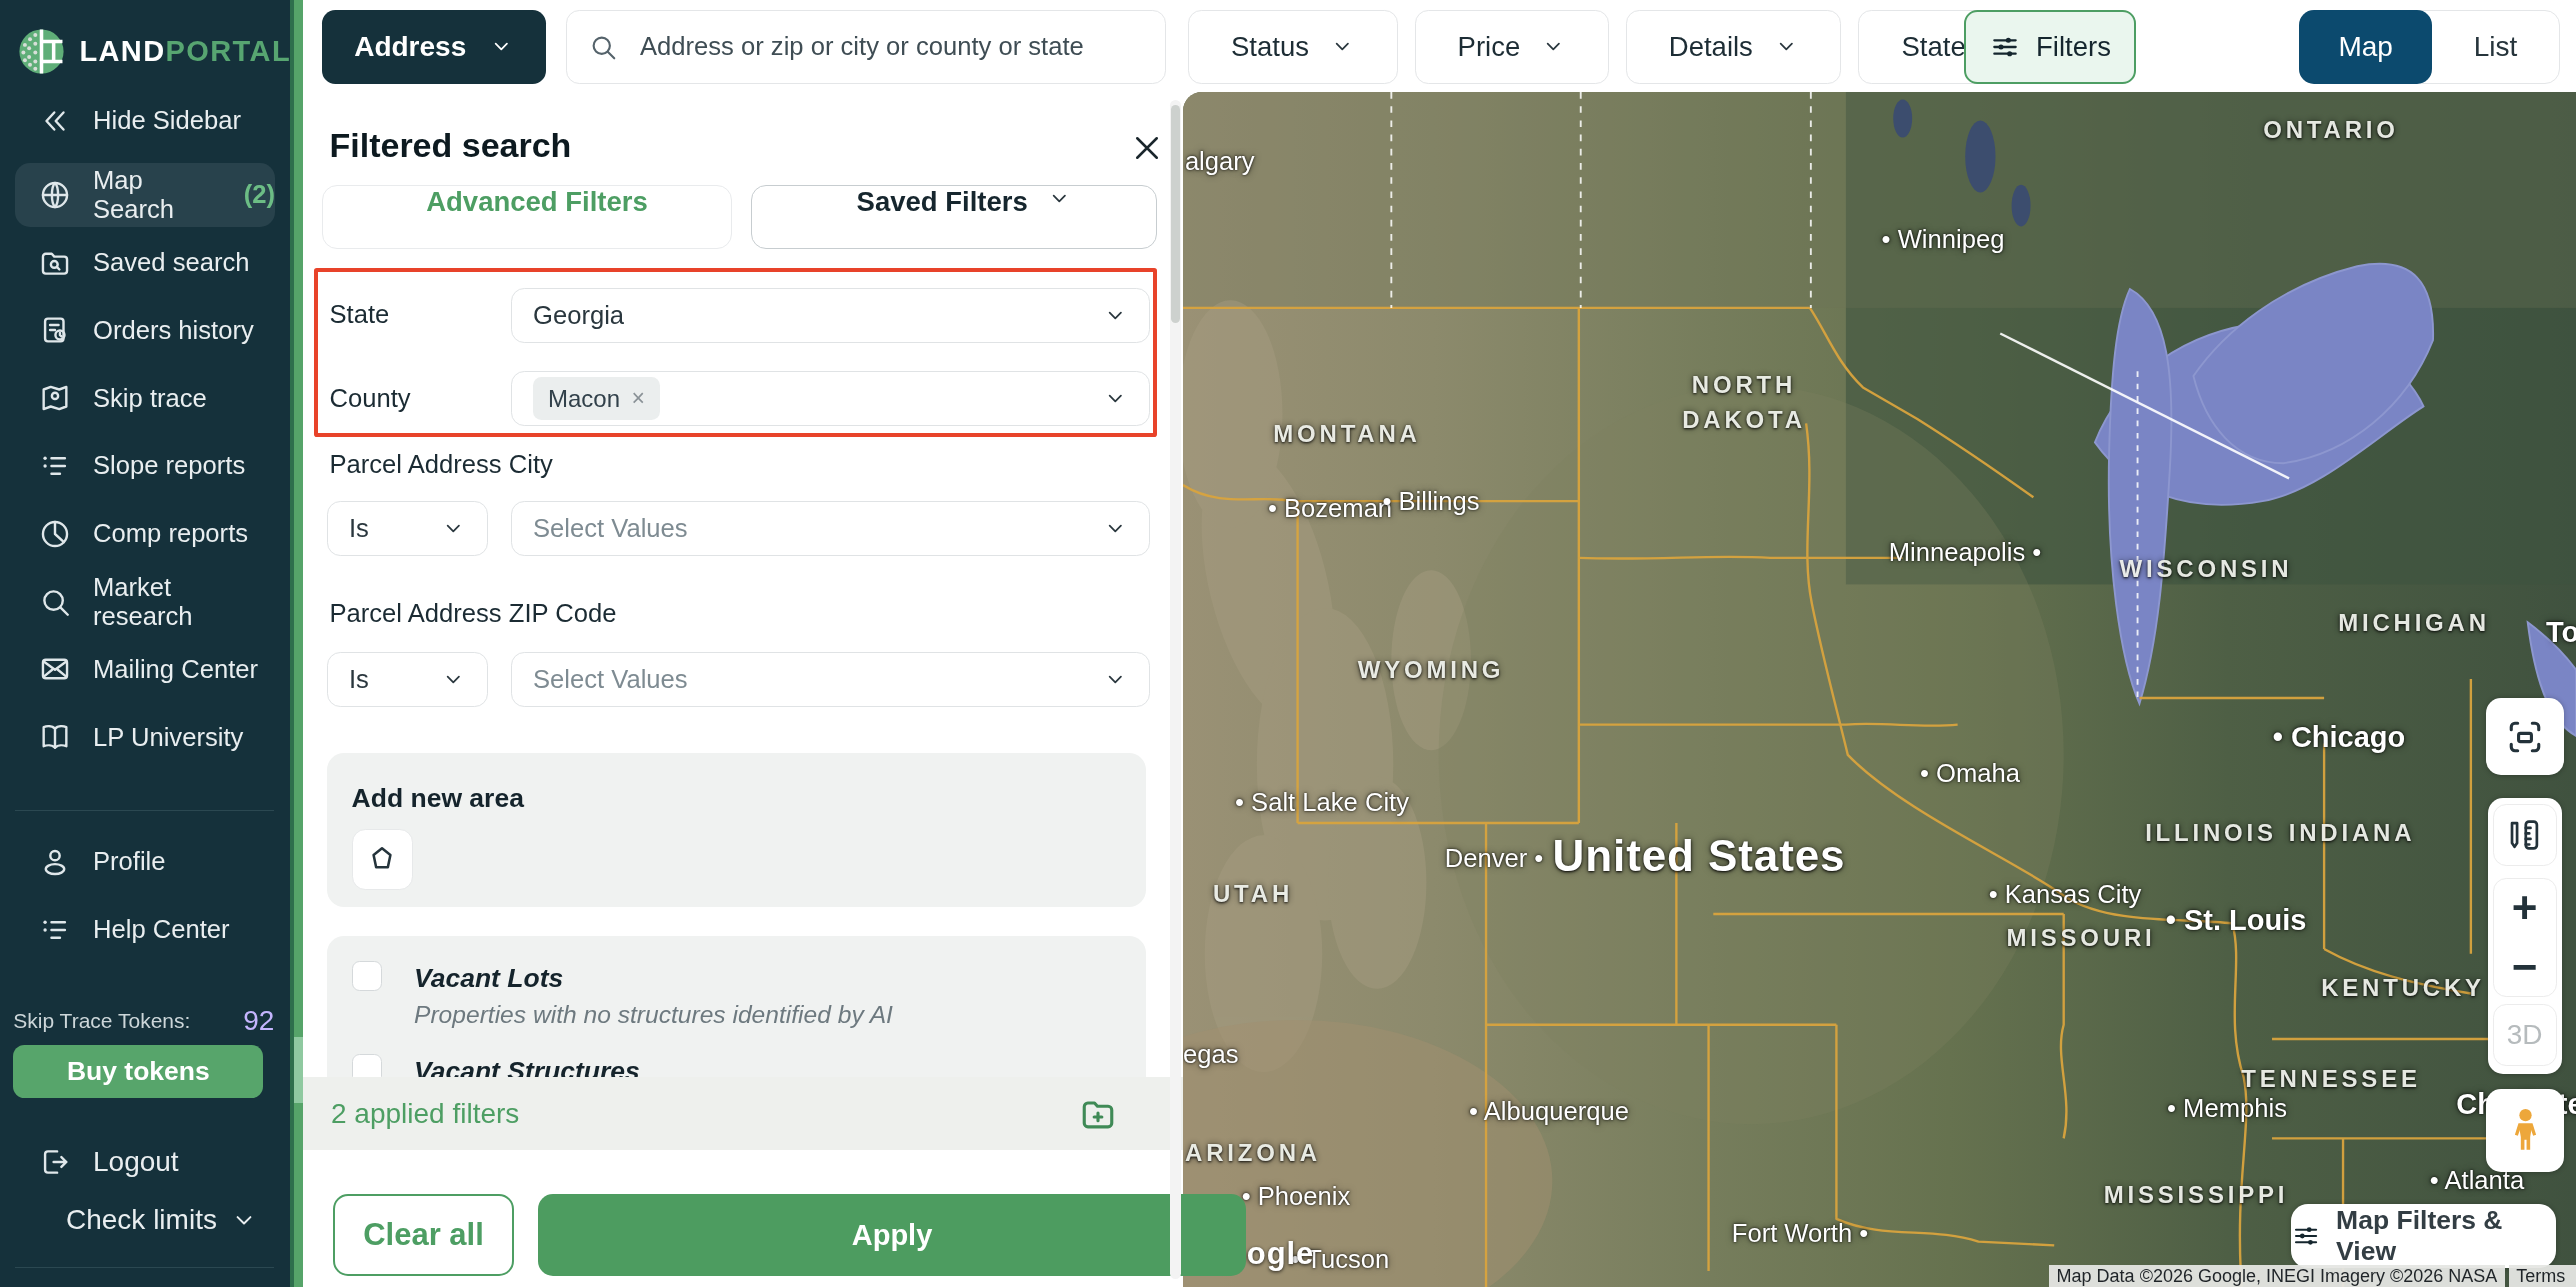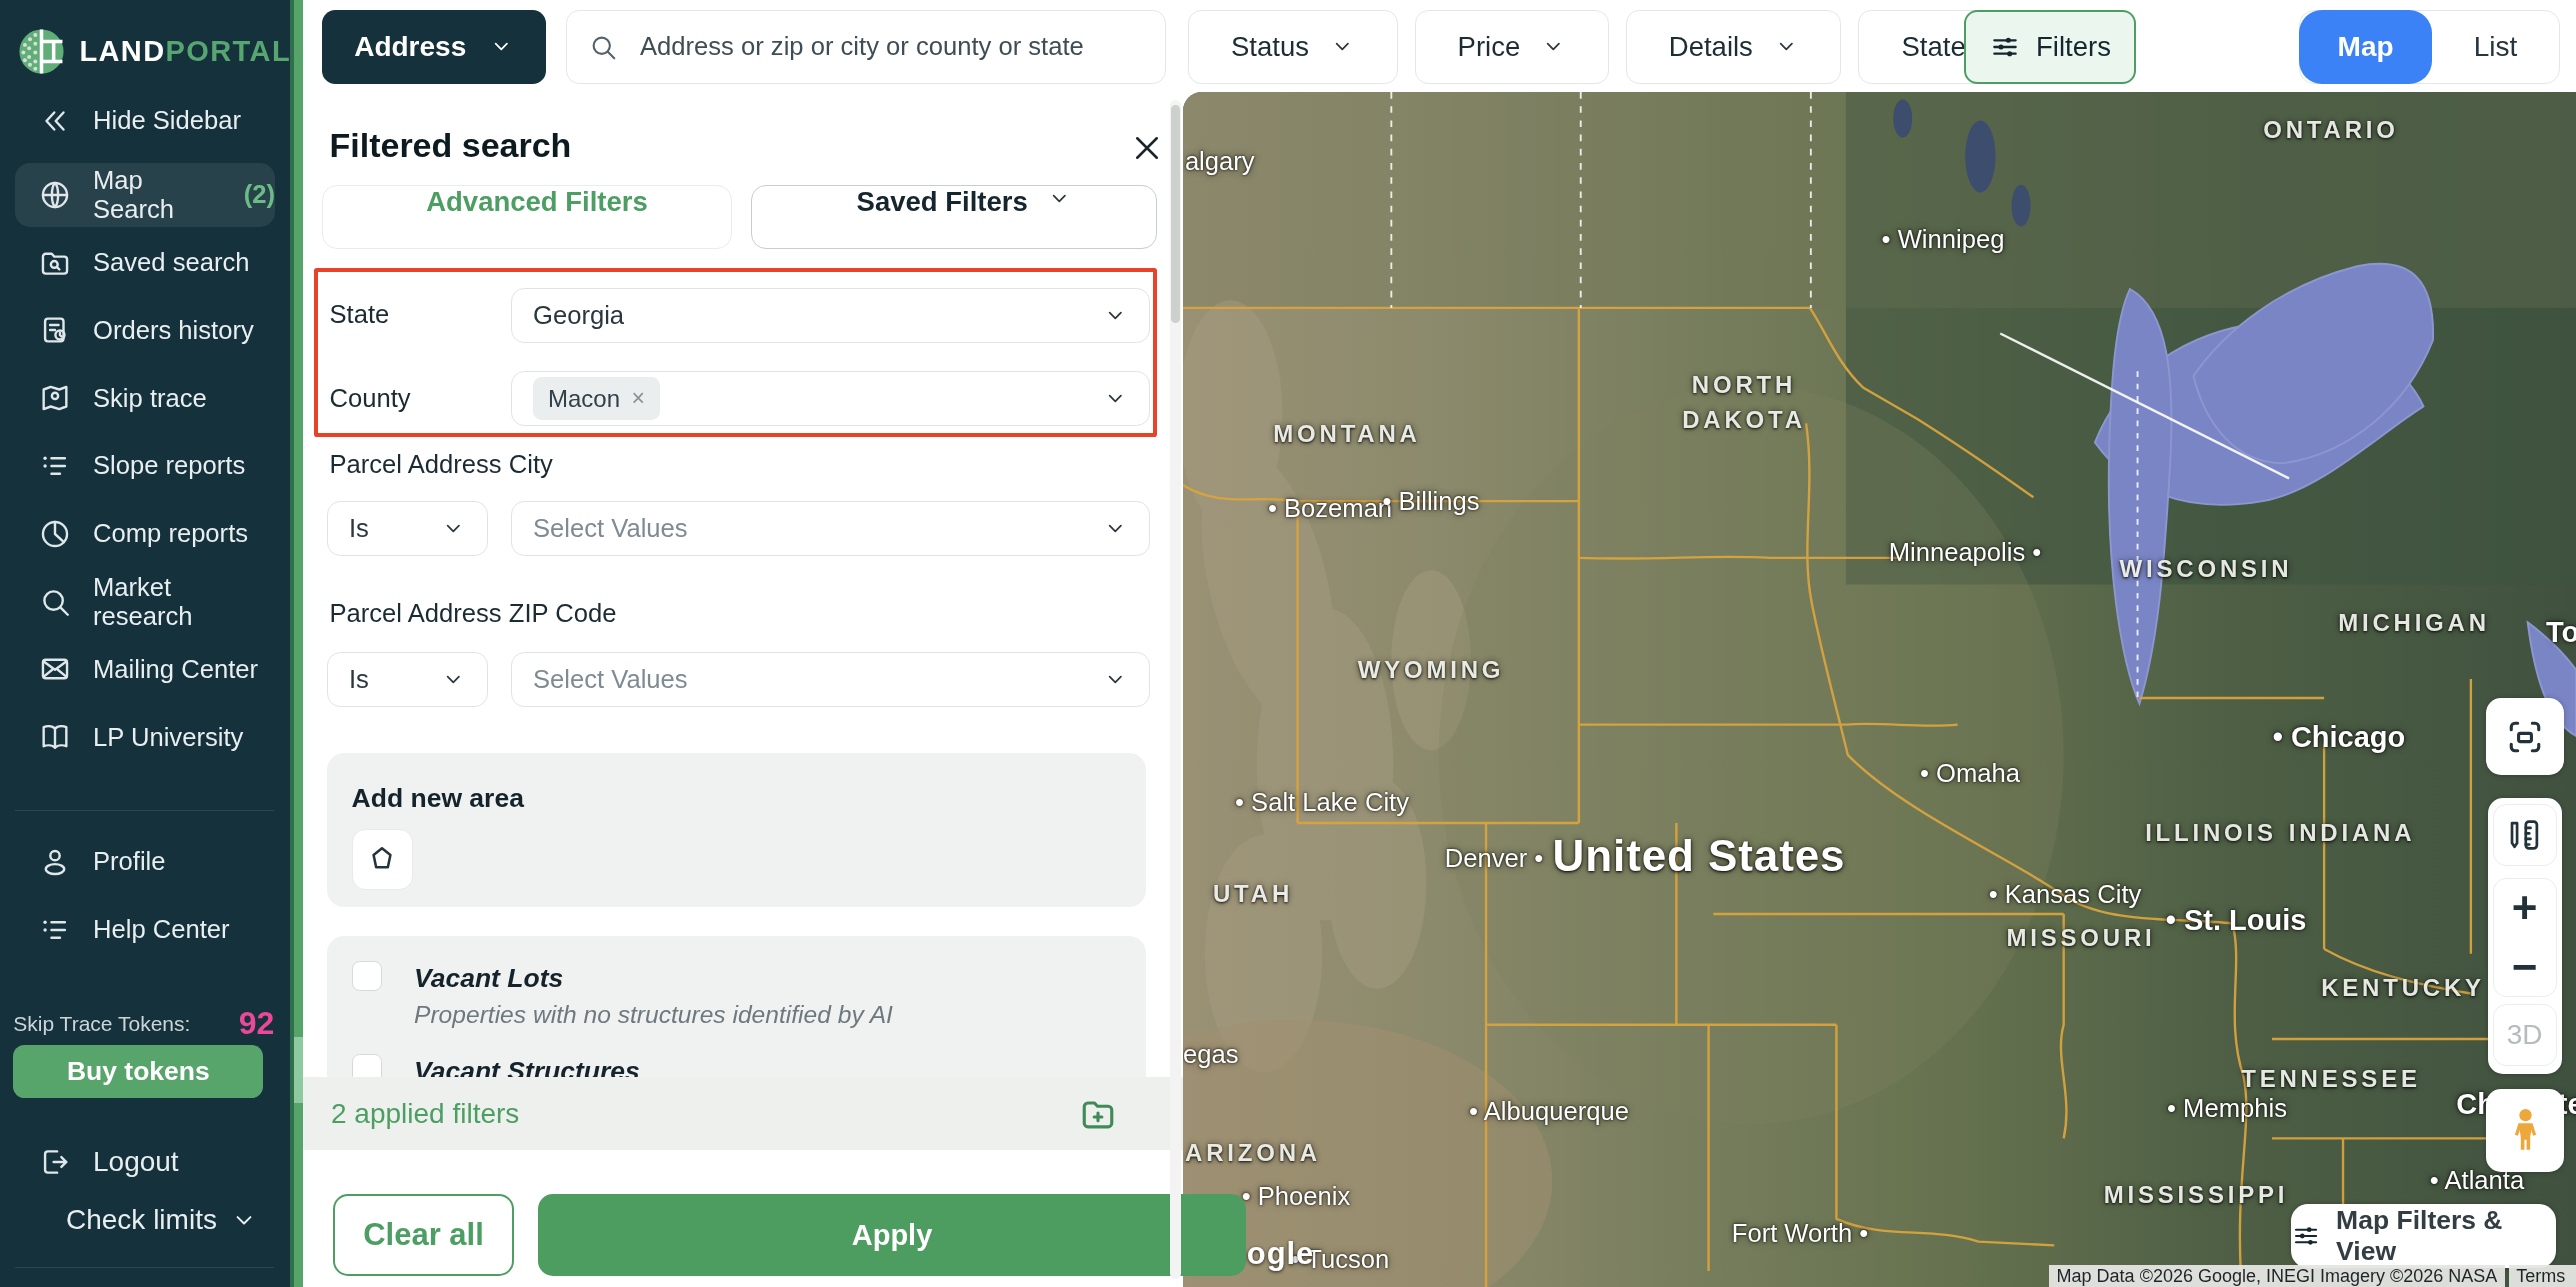--- a/index.html
+++ b/index.html
@@ -24,21 +24,21 @@
     margin:3.8px 15px; padding-left:23px; border-radius:15px; color:#e9eef0; font-size:25.6px; cursor:pointer; }
   .side-item.active { background:#28424c; }
   .side-item .side-count { color:#6cbd85; font-weight:600; }
   .ic { display:inline-flex; }
   .ic svg { width:100%; height:100%; }
   .ic-side { width:34px; height:34px; color:#dfe7ea; flex:0 0 34px; }
   #side-divider1 { position:absolute; left:15px; top:810px; width:259px; height:0.9px; background:#2b4851; }
   #side-secondary { position:absolute; left:0; top:826px; width:290px; }
   #tokens-row { position:absolute; left:13.3px; top:1005px; width:261px; display:flex; align-items:center; justify-content:space-between; }
   #tokens-row .tlabel { color:#ccd6d9; font-size:21px; }
-  #tokens-row .tvalue { color:#ec4899; font-size:32px; font-weight:700; }
+  #tokens-row .tvalue { color:#c4b5fd; font-size:28px; font-weight:400; }
   #buy-btn { position:absolute; left:13.3px; top:1045px; width:250px; height:53px; background:#57a56b;
     border:none; border-radius:11.4px; color:#fff; font-size:26.5px; font-weight:600; cursor:pointer;
     font-family:inherit; }
   #logout-row { top:1138px; height:47px; font-size:28px; }
   #limits-row { position:absolute; left:66px; top:1204px; display:flex; align-items:center; gap:13.3px;
     color:#e9eef0; font-size:28px; cursor:pointer; }
   #side-divider2 { position:absolute; left:15px; top:1267px; width:259px; height:0.9px; background:#2b4851; }
   .ic-chev-side { width:28px; height:28px; color:#e9eef0; }
 
   
@@ -55,22 +55,22 @@
   #top-drops { position:absolute; left:885px; top:9.5px; display:flex; gap:17px; }
   .drop-pill { height:74px; border:1.9px solid #e4e6e8; border-radius:13.3px; background:#fff; display:flex;
     align-items:center; gap:21px; padding:0 42px; font-size:27.5px; color:#1d2d35; cursor:pointer; }
   .ic-chev { width:24.6px; height:24.6px; color:#2a373e; }
   #filters-btn { position:absolute; left:1661px; top:9.5px; width:172px; height:74px; background:#eaf6ee;
     border:2.4px solid #4d9e63; border-radius:13.3px; display:flex; align-items:center; justify-content:center;
     gap:15px; font-size:27.5px; color:#15262e; cursor:pointer; }
   .ic-sliders { width:32px; height:32px; color:#15262e; }
   #view-toggle { position:absolute; left:1996px; top:9.5px; width:261px; height:74px; border:1.9px solid #e4e6e8;
     border-radius:15px; background:#fff; display:flex; align-items:center; padding:0; }
-  #toggle-map { width:133px; height:74px; margin-left:-0.9px; background:#3b82f6; border-radius:23px; color:#fff;
-    font-size:28px; font-weight:700; display:flex; align-items:center; justify-content:center; cursor:pointer; }
+  #toggle-map { width:133px; height:74px; margin-left:-0.9px; background:#0c4a6e; border-radius:15px; color:#fff;
+    font-size:28px; font-weight:400; display:flex; align-items:center; justify-content:center; cursor:pointer; }
   #toggle-list { flex:1; text-align:center; font-size:28px; color:#27353c; cursor:pointer; }
 
   
   #panel { position:absolute; left:303px; top:92px; width:880px; height:1196px; background:#fff; }
   #panel-title { position:absolute; left:26.5px; top:34px; font-size:34px; font-weight:800; color:#0d1a20; }
   #panel-close { position:absolute; left:826px; top:38px; width:36px; height:36px; color:#1a262c; cursor:pointer; }
   .btn-outline { position:absolute; height:64px; border-radius:15px; background:#fff; display:flex;
     align-items:flex-start; justify-content:center; gap:19px; font-size:27.5px; cursor:pointer;padding-left:20px; }
   #adv-btn { left:19px; top:93px; width:410px; border:1.9px solid #e9ebed; color:#4d9e63; font-weight:700; }
   #saved-btn { left:448px; top:93px; width:406px; border:1.9px solid #c7cdd0; color:#16262e; font-weight:600; }

